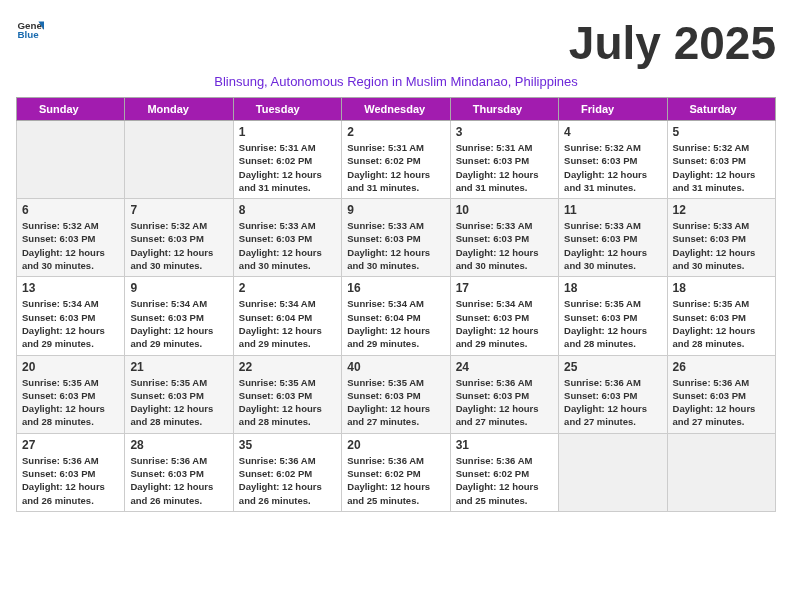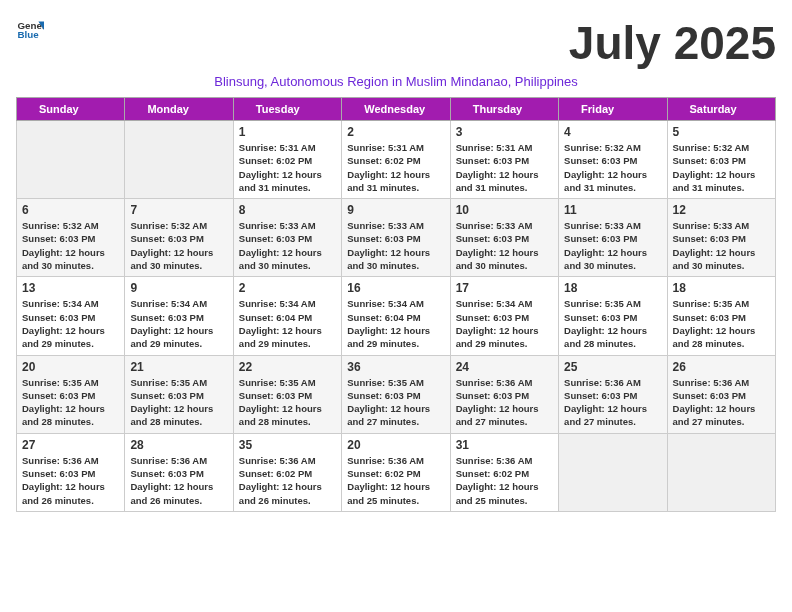--- a/index.html
+++ b/index.html
@@ -241,21 +241,21 @@
 Sunset: 6:03 PM
 Daylight: 12 hours and 28 minutes.</div>
         </td>
         <td>
           <div class="cell-day">22</div>
           <div class="cell-info" style="white-space: pre-line;">Sunrise: 5:35 AM
 Sunset: 6:03 PM
 Daylight: 12 hours and 28 minutes.</div>
         </td>
         <td>
-          <div class="cell-day">36</div>
+          <div class="cell-day">40</div>
           <div class="cell-info" style="white-space: pre-line;">Sunrise: 5:35 AM
 Sunset: 6:03 PM
 Daylight: 12 hours and 27 minutes.</div>
         </td>
         <td>
           <div class="cell-day">24</div>
           <div class="cell-info" style="white-space: pre-line;">Sunrise: 5:36 AM
 Sunset: 6:03 PM
 Daylight: 12 hours and 27 minutes.</div>
         </td>

